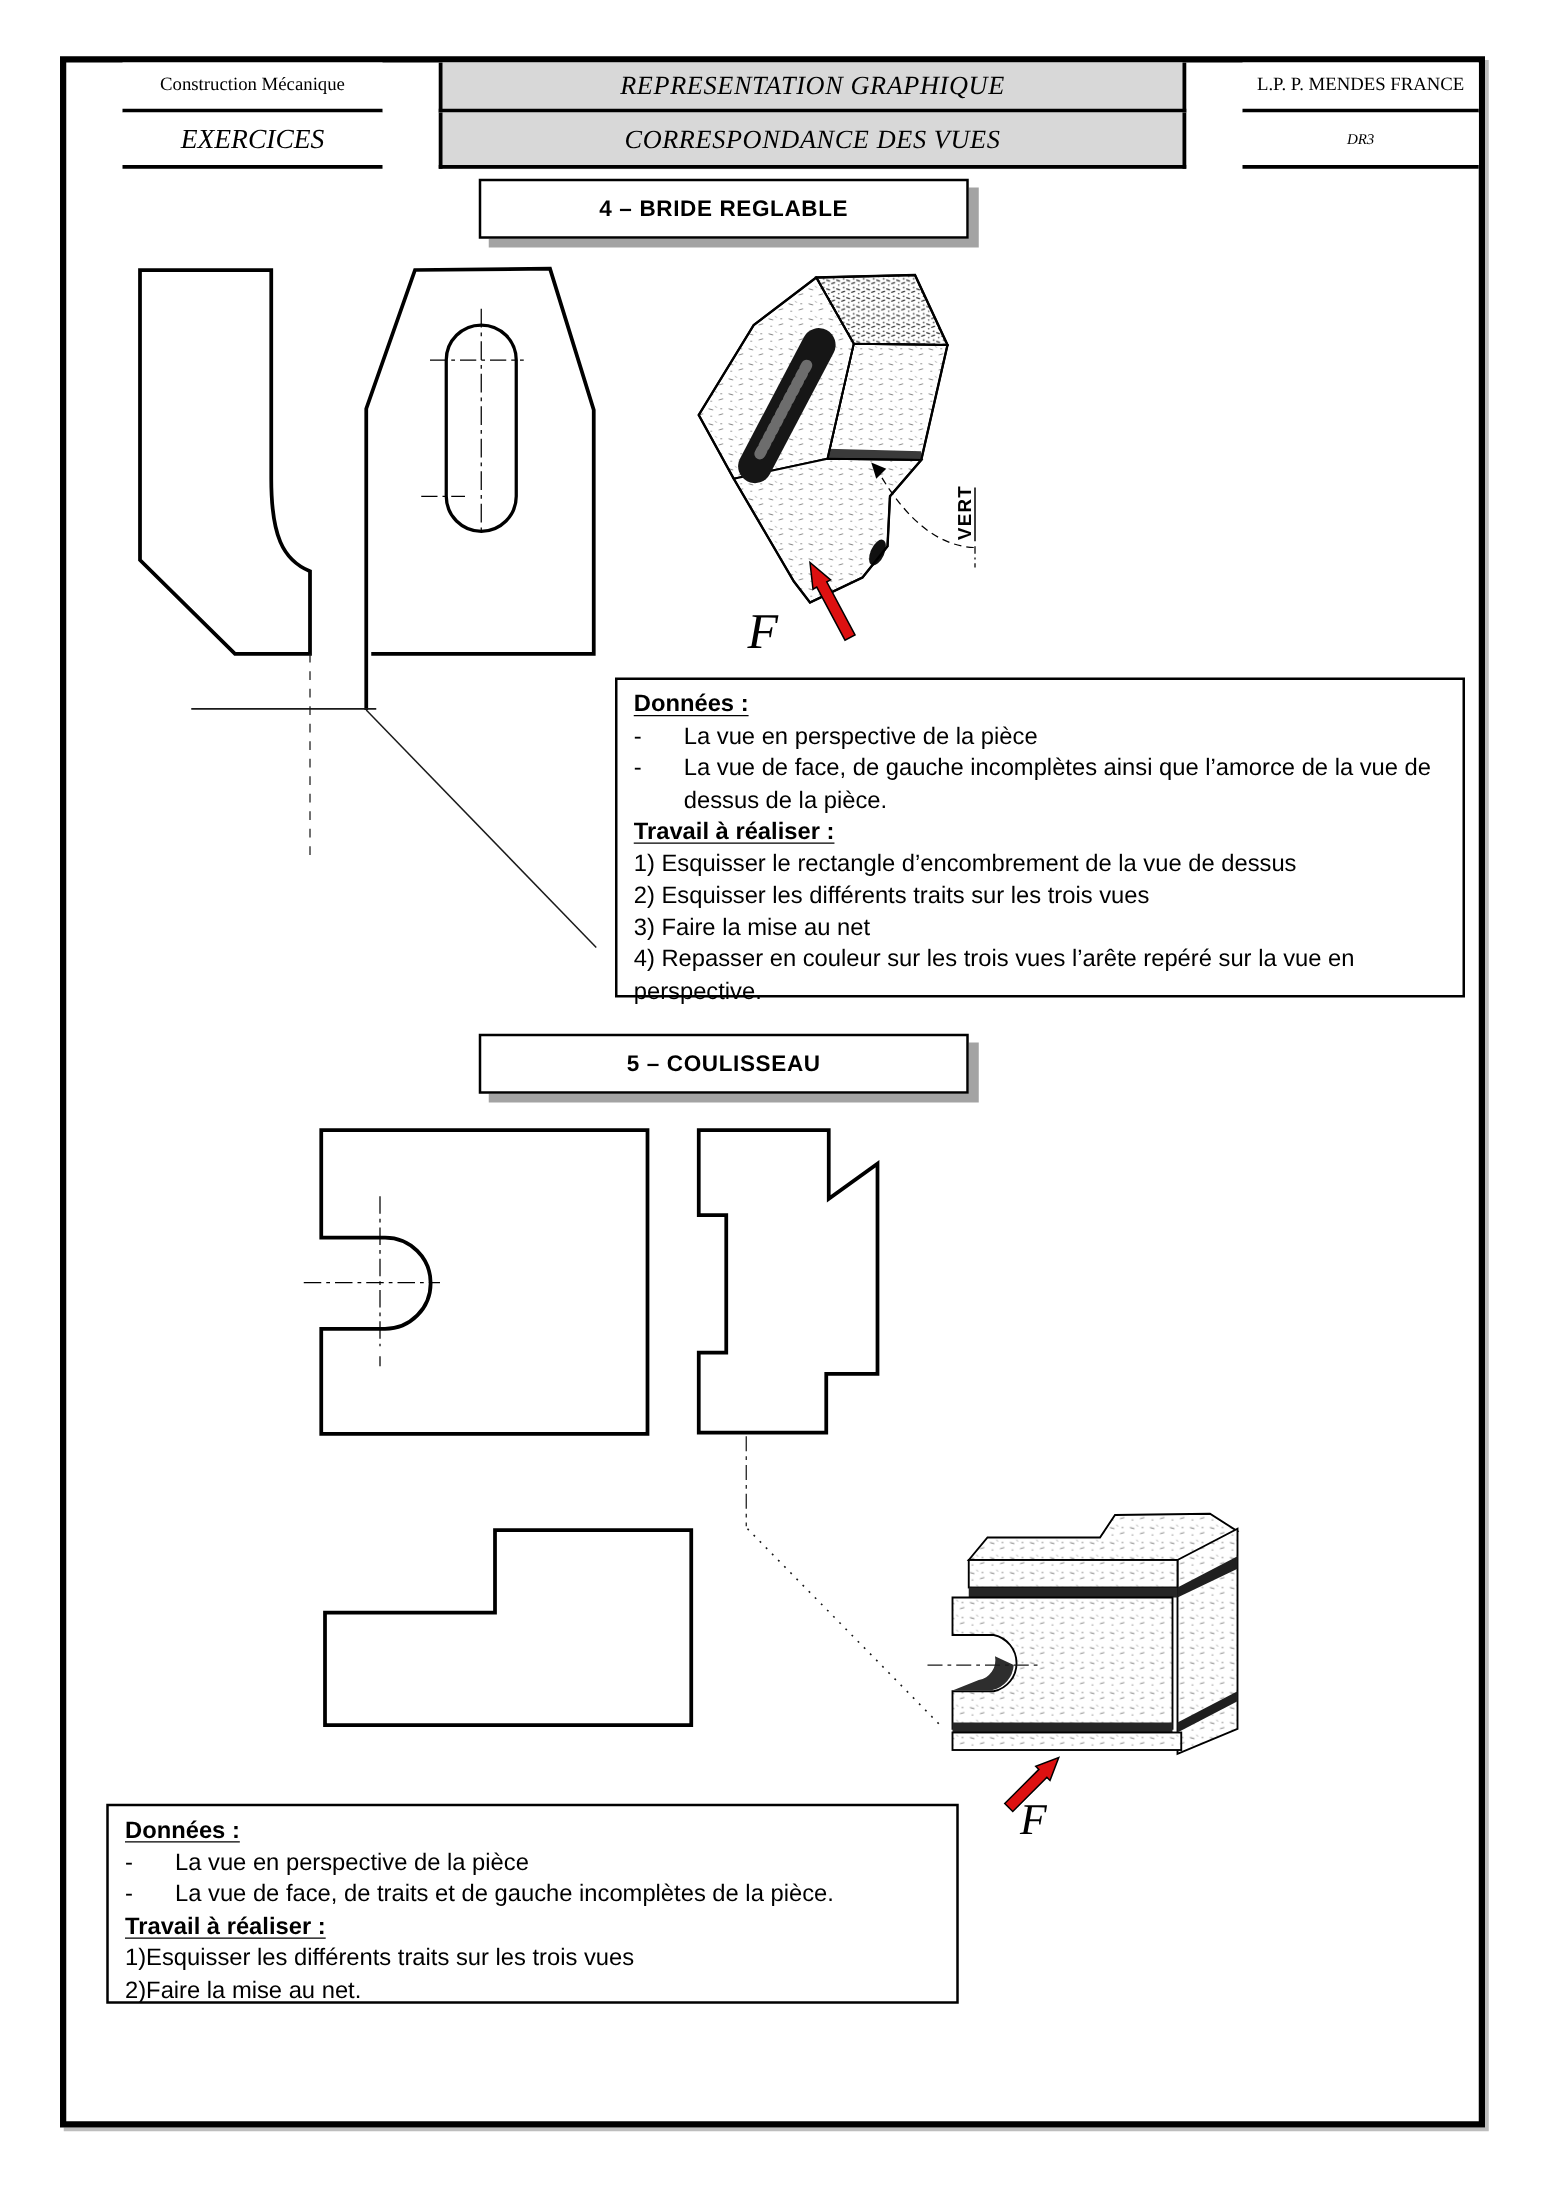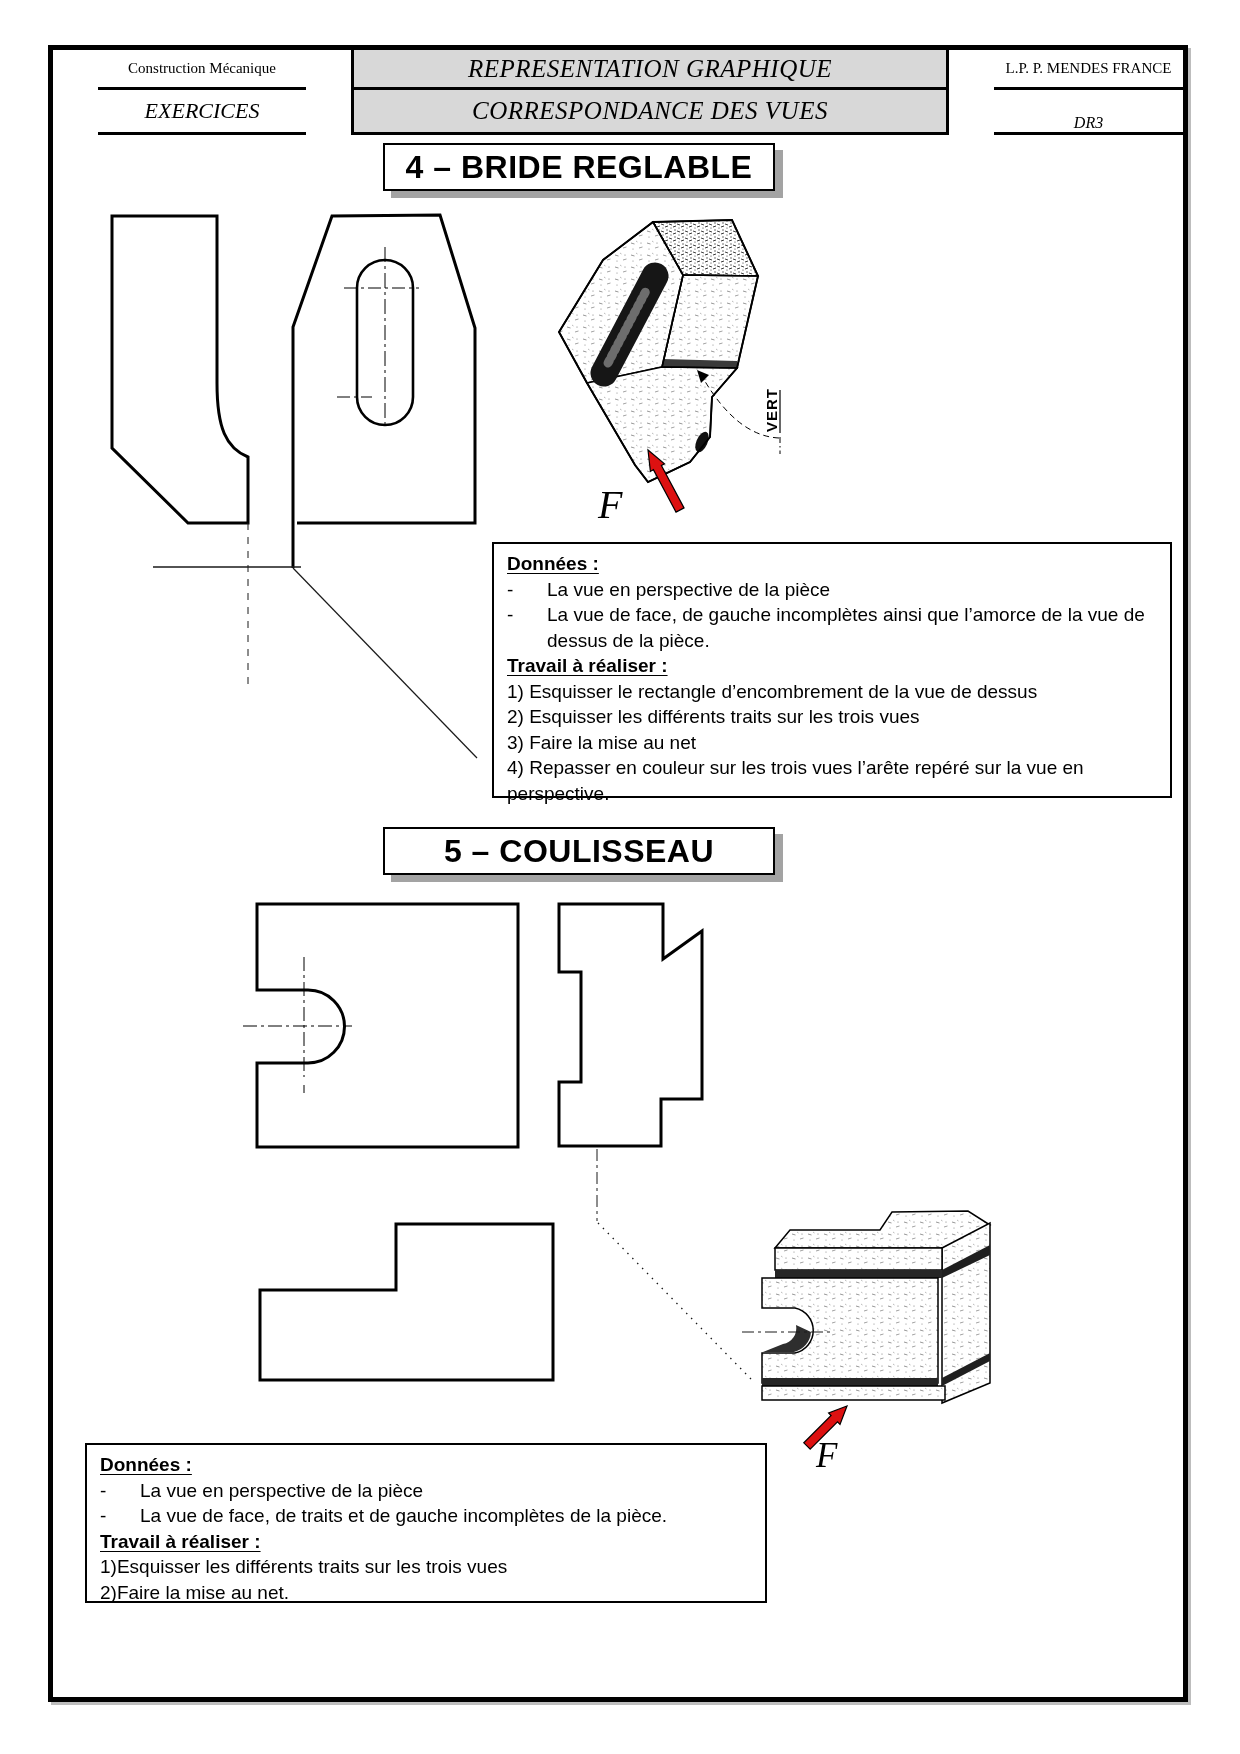--- a/index.html
+++ b/index.html
@@ -5,22 +5,22 @@
   html,body{margin:0;padding:0;background:#ffffff;}
   body{width:1240px;height:1754px;position:relative;font-family:"Liberation Sans",sans-serif;color:#000;}
   .frame{position:absolute;left:48px;top:45px;width:1130px;height:1647px;border:5px solid #000;box-shadow:3px 3px 0 #bdbdbd;background:#fff;}
   .hdr{position:absolute;left:53px;top:50px;width:1130px;display:grid;grid-template-columns:253px 643px 234px;}
   .hcell{box-sizing:border-box;border-bottom:3px solid #000;display:flex;align-items:center;justify-content:center;font-family:"Liberation Serif",serif;background:#fff;margin-left:45px;}
   .hcell.r1{height:40px;}
   .hcell.r2{height:45px;}
   .hcell.mid{background:#d8d8d8;border-left:3px solid #000;border-right:3px solid #000;}
   .t-small{font-size:15px;}
   .t-ital{font-style:italic;}
-  .t-big{font-size:25px;font-style:italic;letter-spacing:0.5px;}
-  .titlebox{position:absolute;left:383px;width:388px;height:44px;background:#fff;border:2px solid #000;box-shadow:8px 7px 0 #a3a3a3;display:flex;align-items:center;justify-content:center;font-size:32px;font-weight:bold;letter-spacing:0.5px;}
+  .t-big{font-size:21px;font-style:italic;letter-spacing:0.5px;}
+  .titlebox{position:absolute;left:383px;width:388px;height:44px;background:#fff;border:2px solid #000;box-shadow:8px 7px 0 #a3a3a3;display:flex;align-items:center;justify-content:center;font-size:18px;font-weight:bold;letter-spacing:0.5px;}
   .instrbox{position:absolute;background:#fff;border:2px solid #000;box-sizing:border-box;padding:7px 13px;font-size:19px;line-height:25.5px;}
   .ihead{font-weight:bold;text-decoration:underline;text-underline-offset:3px;}
   .irow{display:flex;}
   .irow .dash{width:14px;flex:0 0 14px;text-align:left;}
   .irow .gap{width:26px;flex:0 0 26px;}
   .drw{position:absolute;}
   svg text{user-select:none;}
 </style>
 </head>
 <body>
@@ -36,21 +36,21 @@
     </div>
   <div class="hcell r1 t-small">
       <span>L.P. P. MENDES FRANCE</span>
     </div>
   <div class="hcell r2 t-ital" style="font-size:22px;text-align:right;">
       <span>EXERCICES</span>
     </div>
   <div class="hcell r2 mid t-big">
       <span>CORRESPONDANCE DES VUES</span>
     </div>
-  <div class="hcell r2 t-ital" style="font-size:16px;align-items:flex-end;">
+  <div class="hcell r2 t-ital" style="font-size:12px;">
       <span>DR3</span>
     </div>
 </div>
 
 <div class="titlebox" style="top:143px;">
   <span>4 – BRIDE REGLABLE</span>
 </div>
 
 <svg class="drw" style="left:85px;top:180px;" width="745" height="605" viewBox="0 0 745 605">
   <defs>

